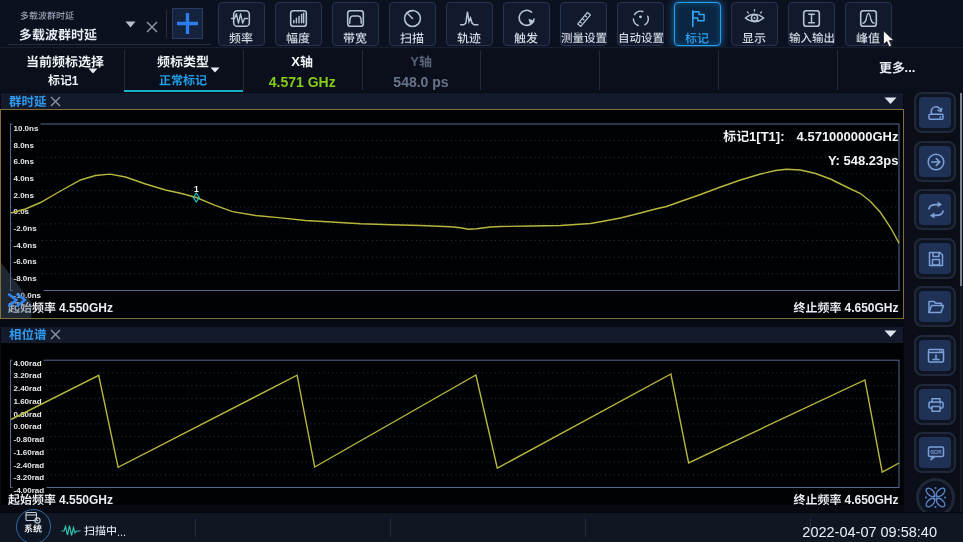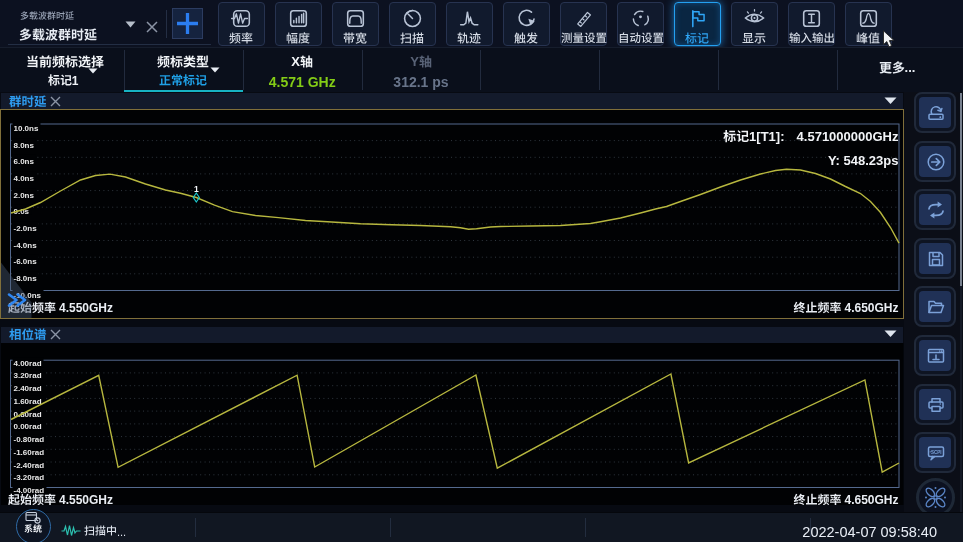--- a/index.html
+++ b/index.html
@@ -276,21 +276,21 @@
         <use href="#b6807" transform="translate(24,10.56) scale(0.012,-0.012)"></use>
         <use href="#b8bb0" transform="translate(36,10.56) scale(0.012,-0.012)"></use>
       </svg></div>
     <div class="abs" style="left:202.2px;top:55px;width:200px;text-align:center;white-space:nowrap"><span style="font:bold 13px 'Liberation Sans';color:#f2f5f8;display:inline-block;line-height:13px;vertical-align:top">X</span><svg style="display:inline-block;vertical-align:top;" width="13" height="13" viewBox="0 0 13 13" fill="#f2f5f8">
         <use href="#b8f74" transform="translate(0,11.44) scale(0.013,-0.013)"></use>
       </svg></div>
     <div class="abs" style="left:202.2px;top:73px;width:200px;text-align:center;white-space:nowrap"><span style="font:bold 14px 'Liberation Sans';color:#84cc16">4.571 GHz</span></div>
     <div class="abs" style="left:321.0px;top:55px;width:200px;text-align:center;white-space:nowrap"><span style="font:bold 13px 'Liberation Sans';color:#596377;display:inline-block;line-height:13px;vertical-align:top">Y</span><svg style="display:inline-block;vertical-align:top;" width="13" height="13" viewBox="0 0 13 13" fill="#596377">
         <use href="#b8f74" transform="translate(0,11.44) scale(0.013,-0.013)"></use>
       </svg></div>
-    <div class="abs" style="left:321.0px;top:73px;width:200px;text-align:center;white-space:nowrap"><span style="font:bold 14px 'Liberation Sans';color:#68748a">312.1 ps</span></div>
+    <div class="abs" style="left:321.0px;top:73px;width:200px;text-align:center;white-space:nowrap"><span style="font:bold 14px 'Liberation Sans';color:#68748a">548.0 ps</span></div>
     <div class="abs" style="left:797.0px;top:61px;width:200px;text-align:center;white-space:nowrap"><svg style="display:inline-block;vertical-align:top;" width="26" height="13" viewBox="0 0 26 13" fill="#e8edf4">
         <use href="#b66f4" transform="translate(0,11.44) scale(0.013,-0.013)"></use>
         <use href="#b591a" transform="translate(13,11.44) scale(0.013,-0.013)"></use>
       </svg><span style="font:bold 13px 'Liberation Sans';color:#e8edf4;display:inline-block;line-height:13px;vertical-align:top">...</span></div>
     <div class="abs" style="left:1px;top:93px;width:902px;height:16.5px;background:#131a2b"></div>
     <div class="abs" style="left:9px;top:95px"><svg style="display:inline-block;vertical-align:top;" width="37.5" height="12.5" viewBox="0 0 37.5 12.5" fill="#2e9cf0">
         <use href="#b7fa4" transform="translate(0.0,11.0) scale(0.0125,-0.0125)"></use>
         <use href="#b65f6" transform="translate(12.5,11.0) scale(0.0125,-0.0125)"></use>
         <use href="#b5ef6" transform="translate(25.0,11.0) scale(0.0125,-0.0125)"></use>
       </svg></div>

